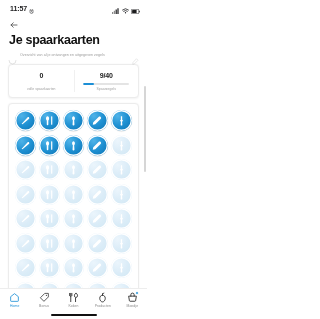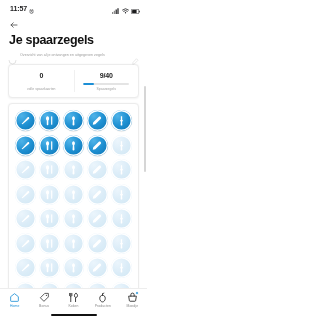--- a/index.html
+++ b/index.html
@@ -310,21 +310,21 @@
   <div class="backbar">
     <span class="back-arrow">
       <svg width="10" height="10" viewBox="0 0 20 20" fill="none" stroke="#555555" stroke-width="1.7" stroke-linecap="round" stroke-linejoin="round">
         <path d="M16 10H4"></path>
         <path d="M8.5 5.5L4 10l4.5 4.5"></path>
       </svg>
     </span>
   </div>
 
   <div class="title-wrap">
-    <div class="page-title">Je spaarzegels</div>
+    <div class="page-title">Je spaarkaarten</div>
   </div>
 
   <div class="subtitle-row">
     <span class="subtitle-icon">
       <svg width="9" height="9" viewBox="0 0 18 18" fill="none" stroke="#aaaaaa" stroke-width="1.5">
         <path d="M2 9a7 7 0 0014 0" stroke-linecap="round"></path>
       </svg>
     </span>
     <div class="subtitle-text">Overzicht van al je ontvangen en uitgegeven zegels</div>
     <span class="subtitle-edit">

